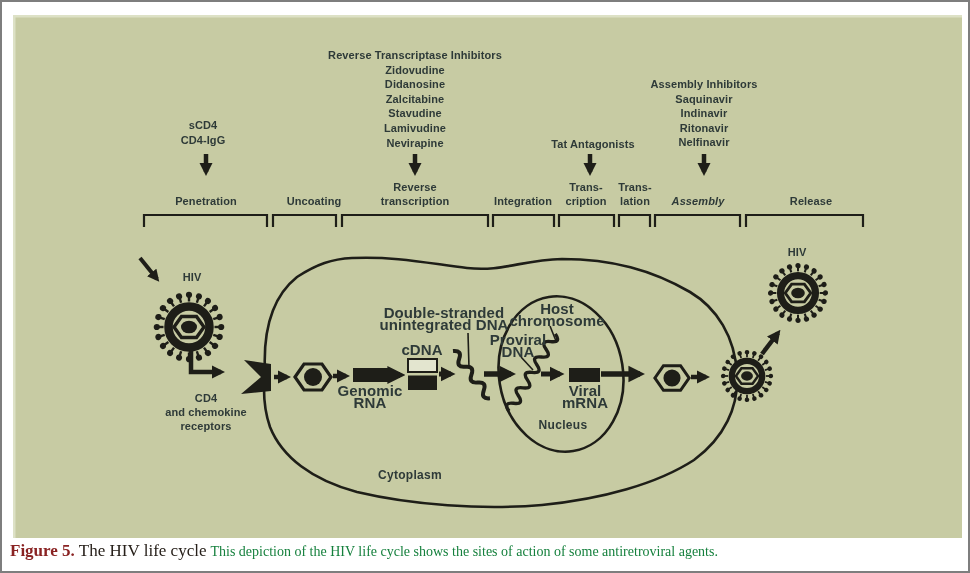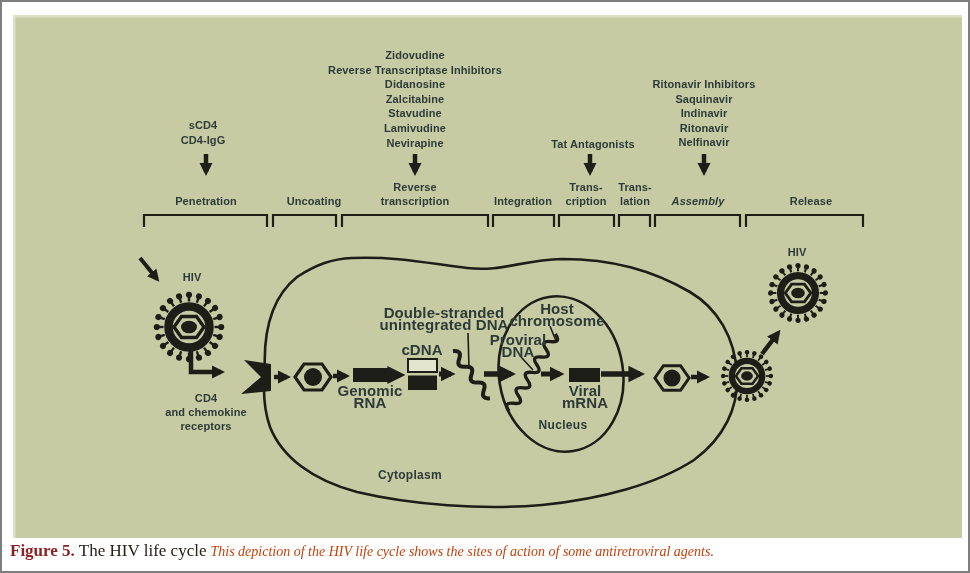--- a/index.html
+++ b/index.html
@@ -27,21 +27,21 @@
   .sm{font-size:15px;line-height:11.5px;}
   .lg{font-size:12px;line-height:14px;letter-spacing:.3px;}
   .stage2{line-height:13.5px;}
   .caption{
     position:absolute;left:8px;top:539px;
     font-family:"Liberation Serif","DejaVu Serif",serif;
     white-space:nowrap;
   }
   .caption .fig{font-weight:700;font-size:17px;color:#8a2323;}
   .caption .cap-title{font-weight:400;font-size:17px;color:#27201a;}
-  .caption .desc{font-style:italic;font-size:14px;color:#c2410c;margin-top:46px;}
+  .caption .desc{font-size:14px;color:#15803d;margin-top:46px;}
 </style>
 </head>
 <body>
 
 <div class="frame">
 
   <svg class="canvas" width="966" height="569" viewBox="0 0 966 569">
     <defs>
       <marker id="ah" viewBox="0 0 10 10" refX="7" refY="5" markerWidth="3" markerHeight="3.2" orient="auto-start-reverse">
         <path d="M0,0 L10,5 L0,10 z" fill="#1e1e18"></path>
@@ -148,35 +148,35 @@
     <use href="#virus" transform="translate(745,374) scale(0.74)"></use>
     <use href="#virus" transform="translate(796,291) scale(0.85)"></use>
   </svg>
 
   <div class="lbl" style="left:201px;top:116px;line-height:15px;">
     <span>sCD4</span>
     <span>CD4-IgG</span>
   </div>
 
   <div class="lbl" style="left:413px;top:46px;">
+    <span>Reverse Transcriptase Inhibitors</span>
     <span>Zidovudine</span>
-    <span>Reverse Transcriptase Inhibitors</span>
     <span>Didanosine</span>
     <span>Zalcitabine</span>
     <span>Stavudine</span>
     <span>Lamivudine</span>
     <span>Nevirapine</span>
   </div>
 
   <div class="lbl" style="left:591px;top:135px;">
     <span>Tat Antagonists</span>
   </div>
 
   <div class="lbl" style="left:702px;top:75px;">
-    <span>Ritonavir Inhibitors</span>
+    <span>Assembly Inhibitors</span>
     <span>Saquinavir</span>
     <span>Indinavir</span>
     <span>Ritonavir</span>
     <span>Nelfinavir</span>
   </div>
 
   <div class="lbl" style="left:204px;top:192px;">
       <span>Penetration</span>
     </div>
   <div class="lbl" style="left:312px;top:192px;">

